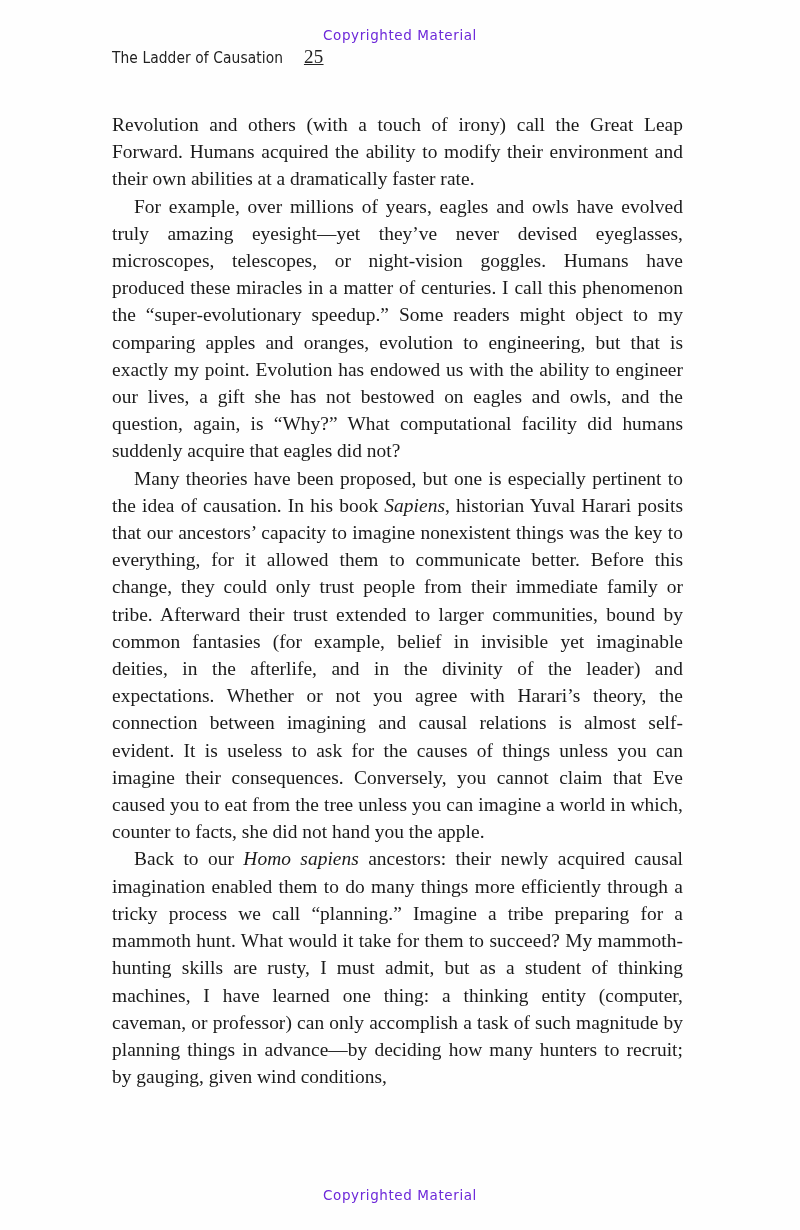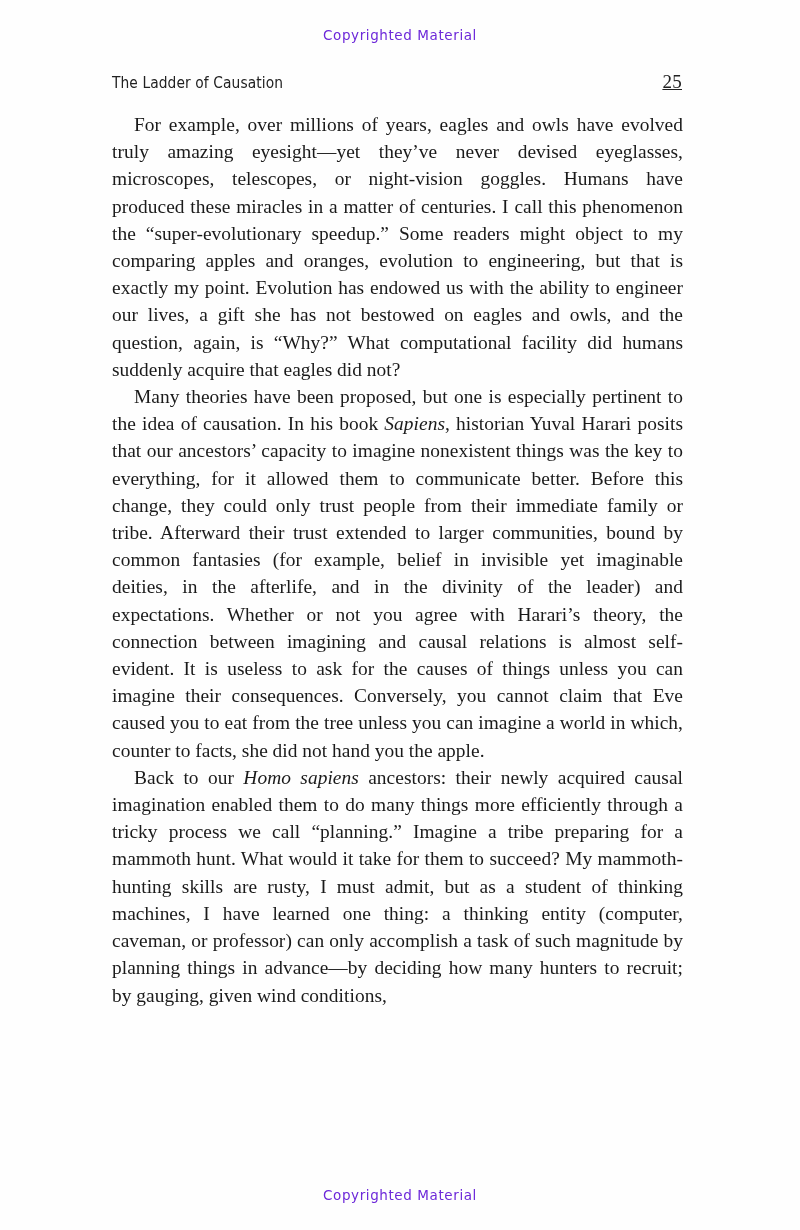--- a/index.html
+++ b/index.html
@@ -33,26 +33,25 @@
     letter-spacing: 0.6px;
     color: #6d28d9;
     user-select: none;
   }
   .watermark-top { top: 27px; }
   .watermark-bottom { top: 1187px; }
 
   
   .running-head {
     position: absolute;
-    top: 71px;
+    top: 46px;
     left: 112px;
     width: 570px;
     display: flex;
     align-items: baseline;
-    justify-content: space-between;
     gap: 8px;
   }
   .running-title {
     font-family: "DejaVu Sans", "Liberation Sans", sans-serif;
     font-size: 16.5px;
     font-stretch: condensed;
     transform: scaleX(0.93);
     transform-origin: left center;
     color: #212121;
     letter-spacing: 0.1px;
@@ -97,20 +96,21 @@
 
   <div class="watermark watermark-top">Copyrighted Material</div>
 
   <div class="running-head">
     <div class="running-title">The Ladder of Causation</div>
     <div class="page-number">25</div>
   </div>
 
   <div class="text-column">
 
+    <p class="body-par">Revolution and others (with a touch of irony) call the Great Leap Forward. Humans acquired the ability to modify their environment and their own abilities at a dramatically faster rate.</p>
 
     <p class="body-par indent">For example, over millions of years, eagles and owls have evolved truly amazing eyesight—yet they’ve never devised eyeglasses, microscopes, telescopes, or night-vision goggles. Humans have produced these miracles in a matter of centuries. I call this phenomenon the “super-evolutionary speedup.” Some readers might object to my comparing apples and oranges, evolution to engineering, but that is exactly my point. Evolution has endowed us with the ability to engineer our lives, a gift she has not bestowed on eagles and owls, and the question, again, is “Why?” What computational facility did humans suddenly acquire that eagles did not?</p>
 
     <p class="body-par indent"><span>Many theories have been proposed, but one is especially pertinent to the idea of causation. In his book </span><i>Sapiens</i><span>, historian Yuval Harari posits that our ancestors’ capacity to imagine nonexistent things was the key to everything, for it allowed them to communicate better. Before this change, they could only trust people from their immediate family or tribe. Afterward their trust extended to larger communities, bound by common fantasies (for example, belief in invisible yet imaginable deities, in the afterlife, and in the divinity of the leader) and expectations. Whether or not you agree with Harari’s theory, the connection between imagining and causal relations is almost self-evident. It is useless to ask for the causes of things unless you can imagine their consequences. Conversely, you cannot claim that Eve caused you to eat from the tree unless you can imagine a world in which, counter to facts, she did not hand you the apple.</span></p>
 
     <p class="body-par indent"><span>Back to our </span><i>Homo sapiens</i><span> ancestors: their newly acquired causal imagination enabled them to do many things more efficiently through a tricky process we call “planning.” Imagine a tribe preparing for a mammoth hunt. What would it take for them to succeed? My mammoth-hunting skills are rusty, I must admit, but as a student of thinking machines, I have learned one thing: a thinking entity (computer, caveman, or professor) can only accomplish a task of such magnitude by planning things in advance—by deciding how many hunters to recruit; by gauging, given wind conditions,</span></p>
 
   </div>
 
   <div class="watermark watermark-bottom">Copyrighted Material</div>

